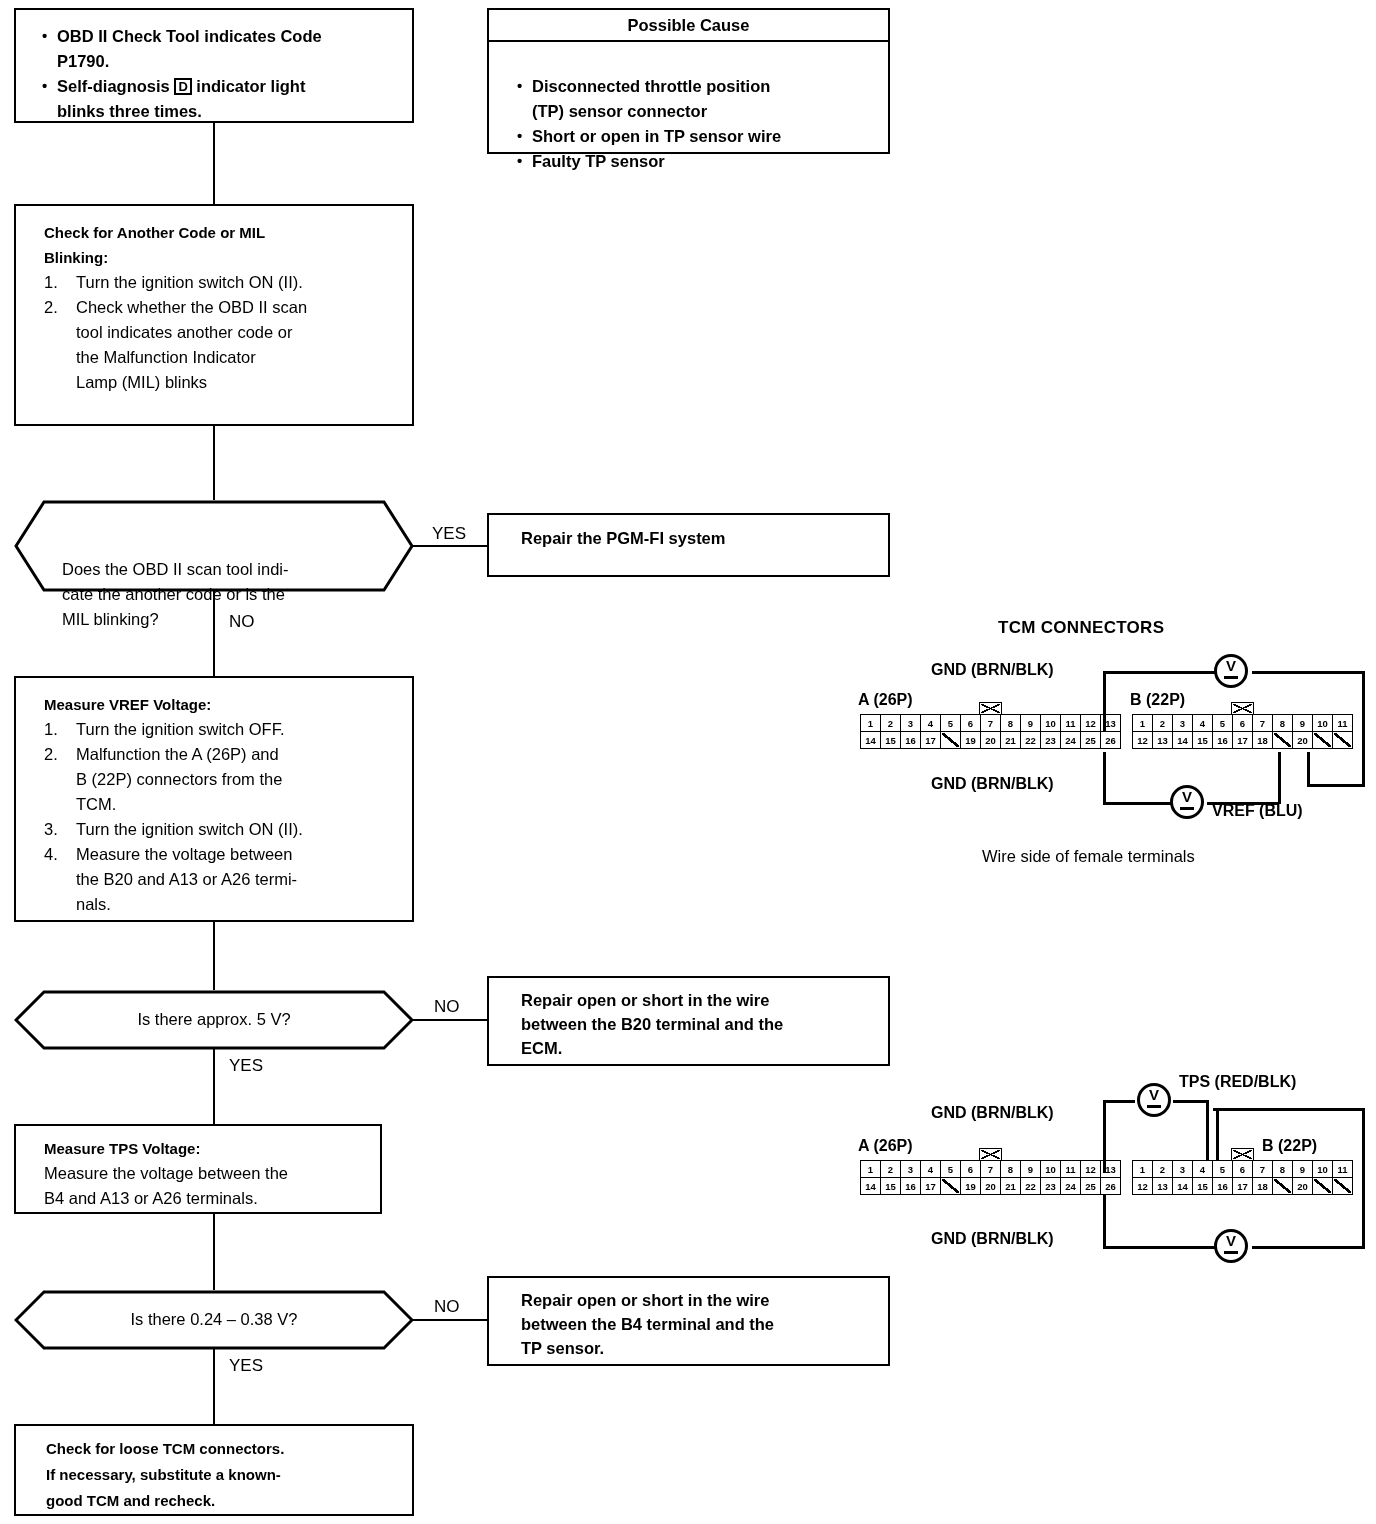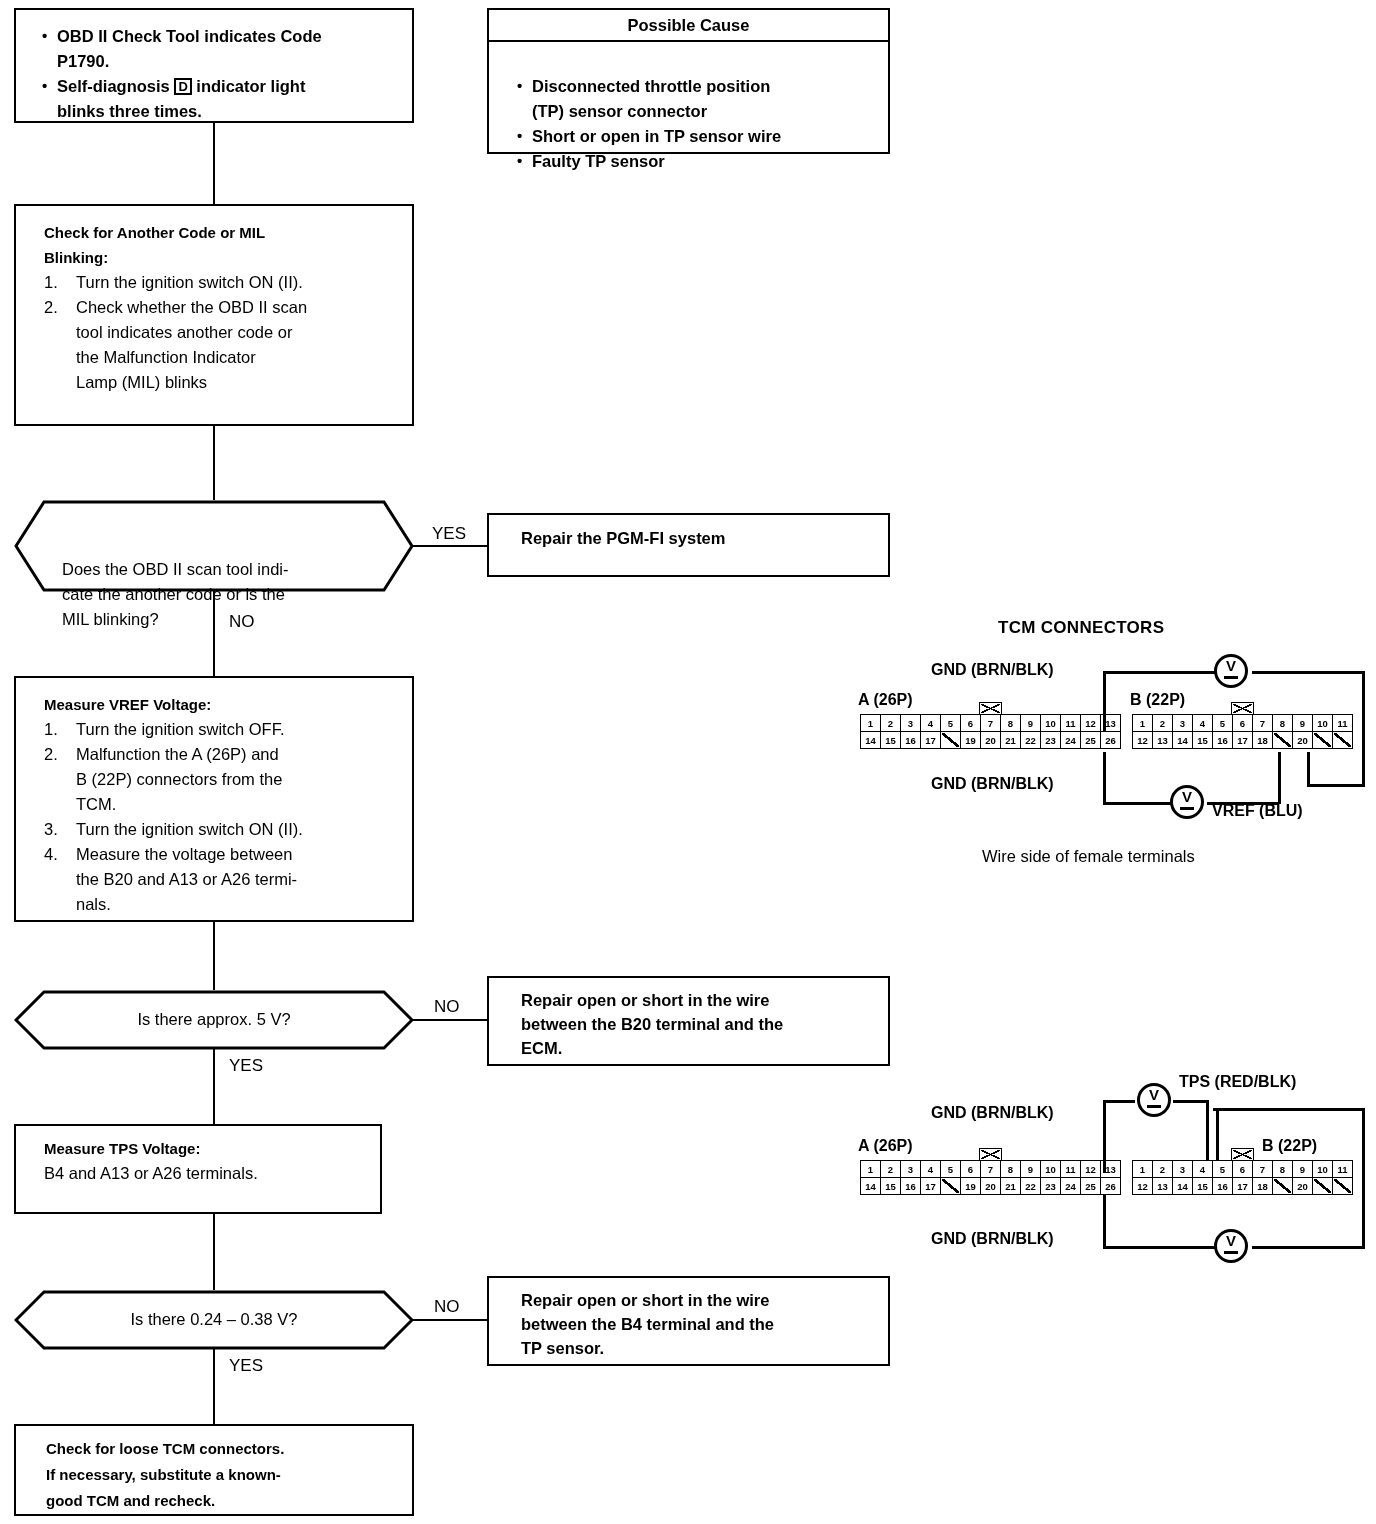--- a/index.html
+++ b/index.html
@@ -301,20 +301,21 @@
     </div>
   </div>
 
   <div class="vline" style="left:213px; top:1048px; height:76px;"></div>
   <div class="branch-label" style="left:229px; top:1056px;">YES</div>
 
   <div class="box" style="left:14px; top:1124px; width:368px; height:90px;">
     <div style="padding:10px 14px 0 28px;">
       <div class="boxhead">Measure TPS Voltage:</div>
       <div style="font-size:16.5px; line-height:25px;">
+        <div>Measure the voltage between the</div>
         <div>B4 and A13 or A26 terminals.</div>
       </div>
     </div>
   </div>
 
   <div class="vline" style="left:213px; top:1214px; height:76px;"></div>
 
   <div class="hex" style="left:14px; top:1290px; width:400px; height:76px;">
     <svg width="400" height="60" viewBox="0 0 400 60">
       <polygon points="30,2 370,2 398,30 370,58 30,58 2,30" fill="#fff" stroke="#000" stroke-width="3"></polygon>

